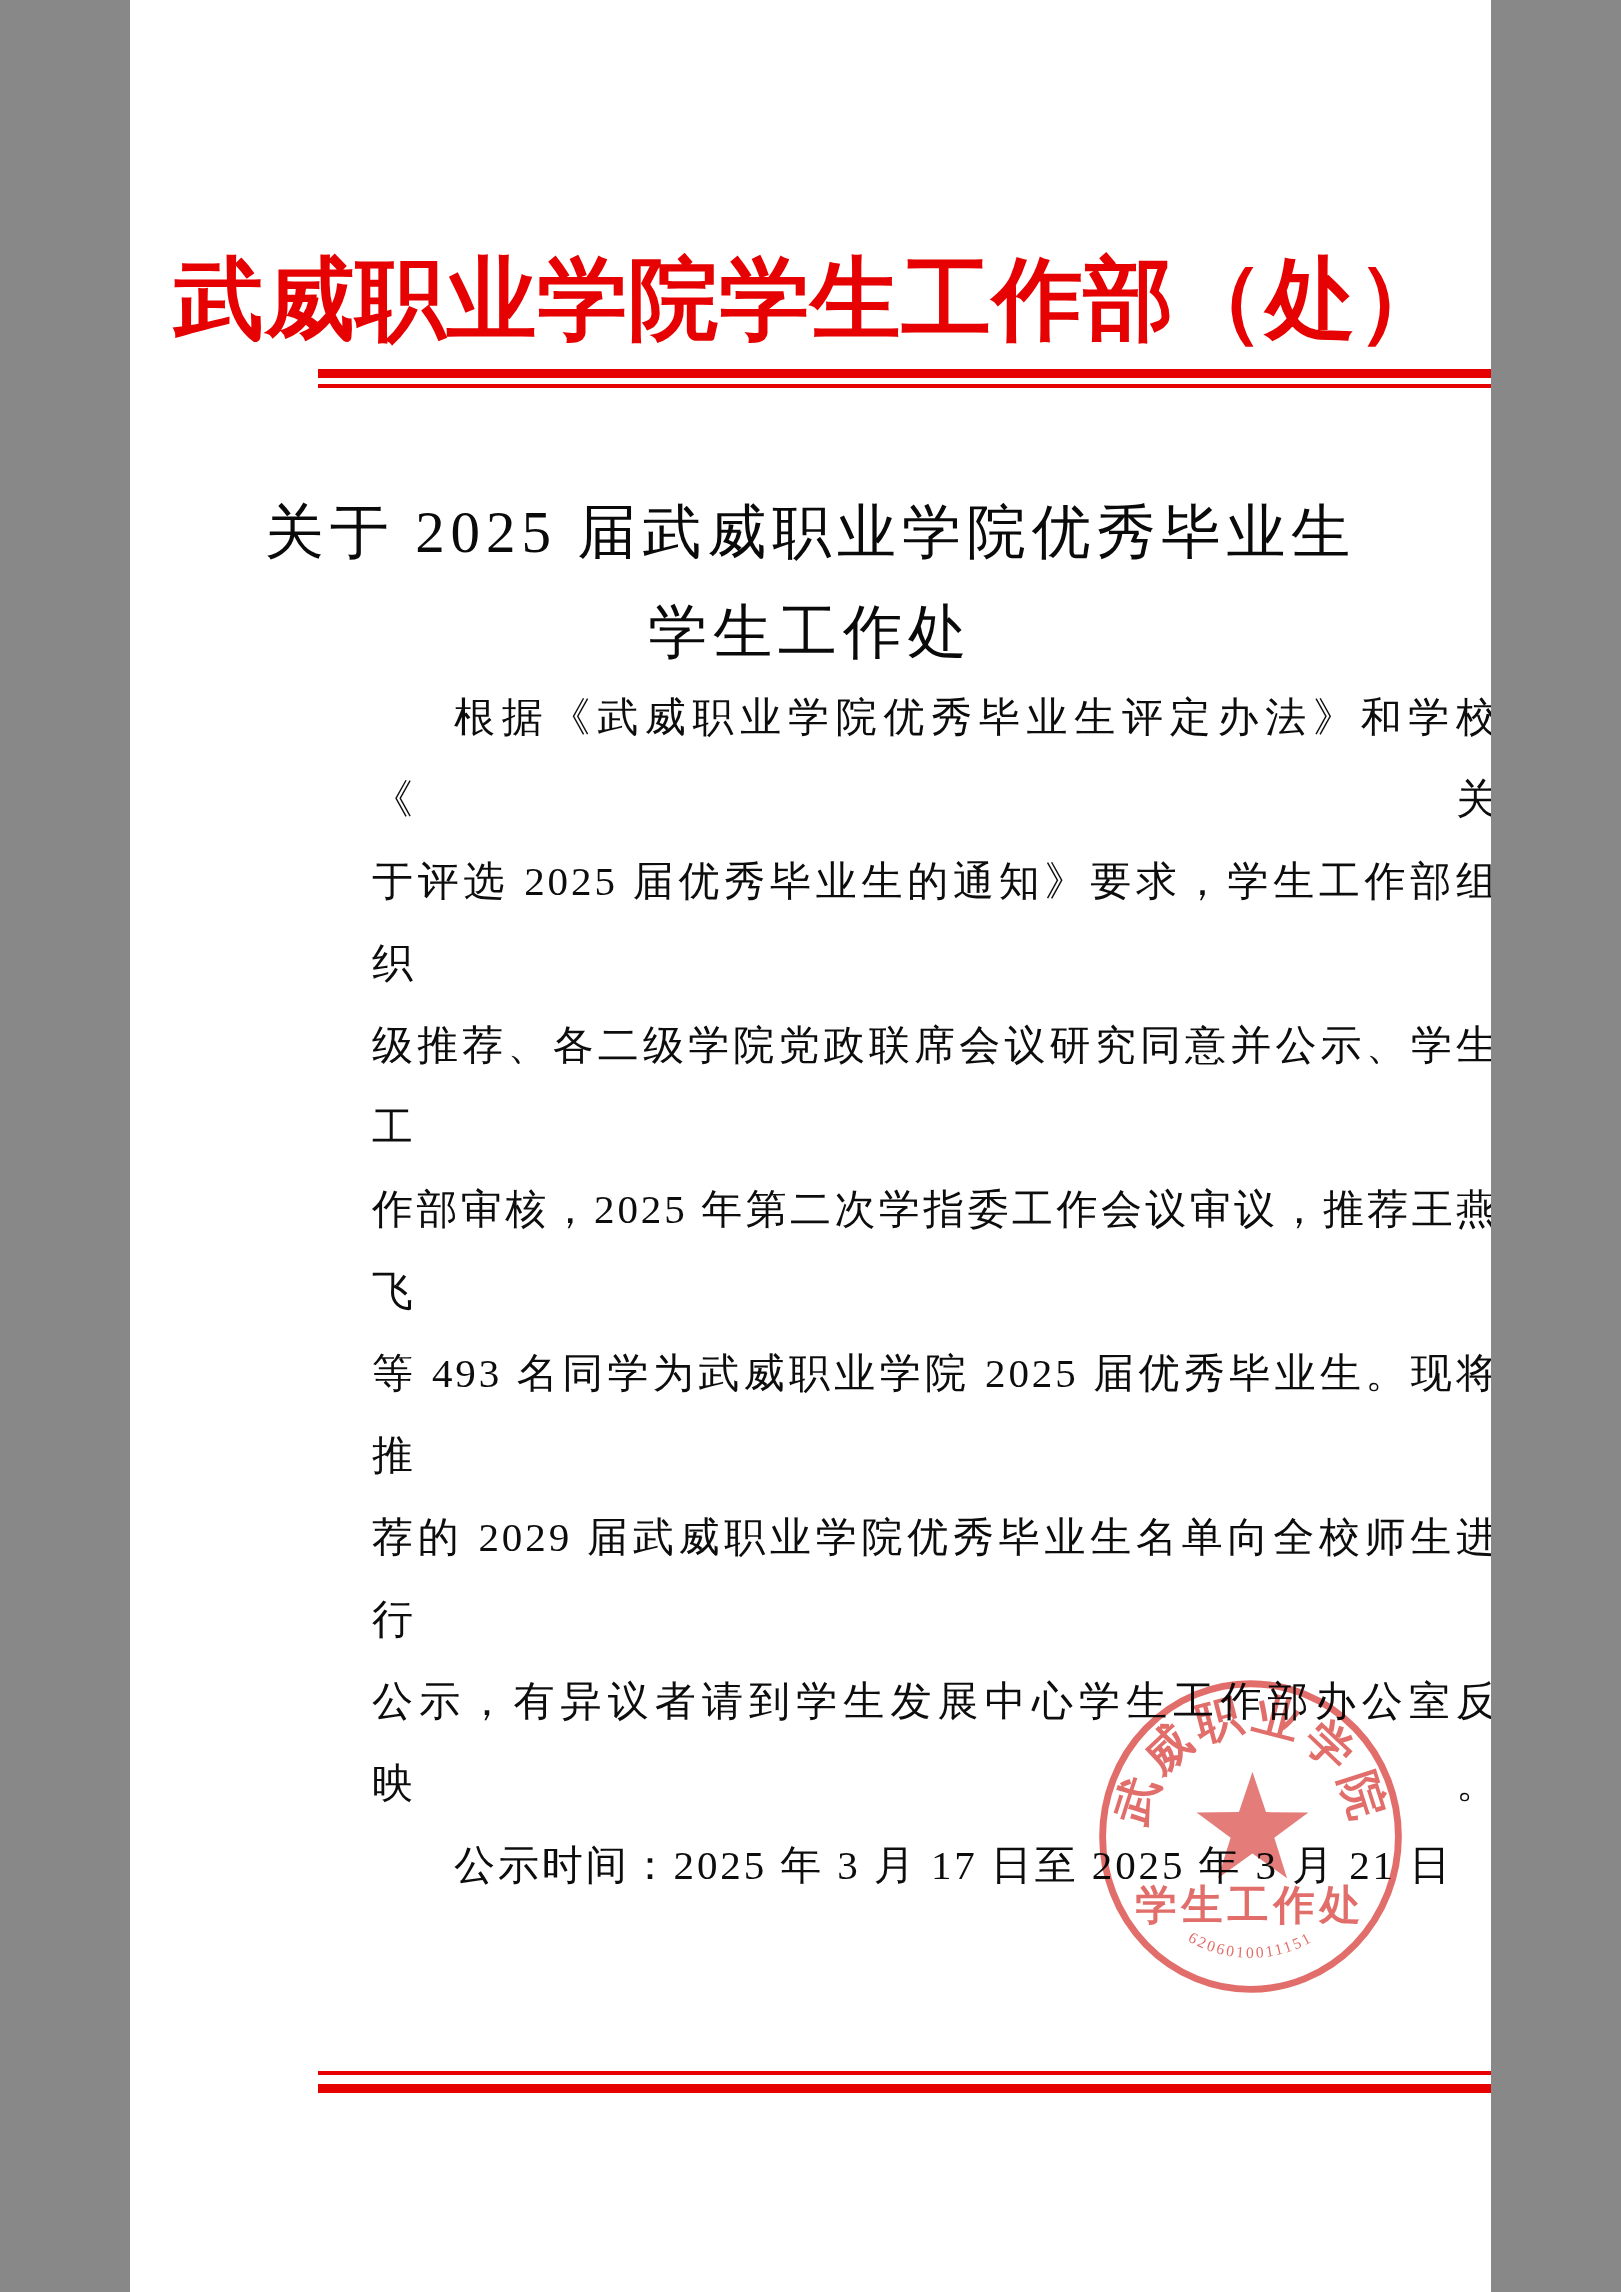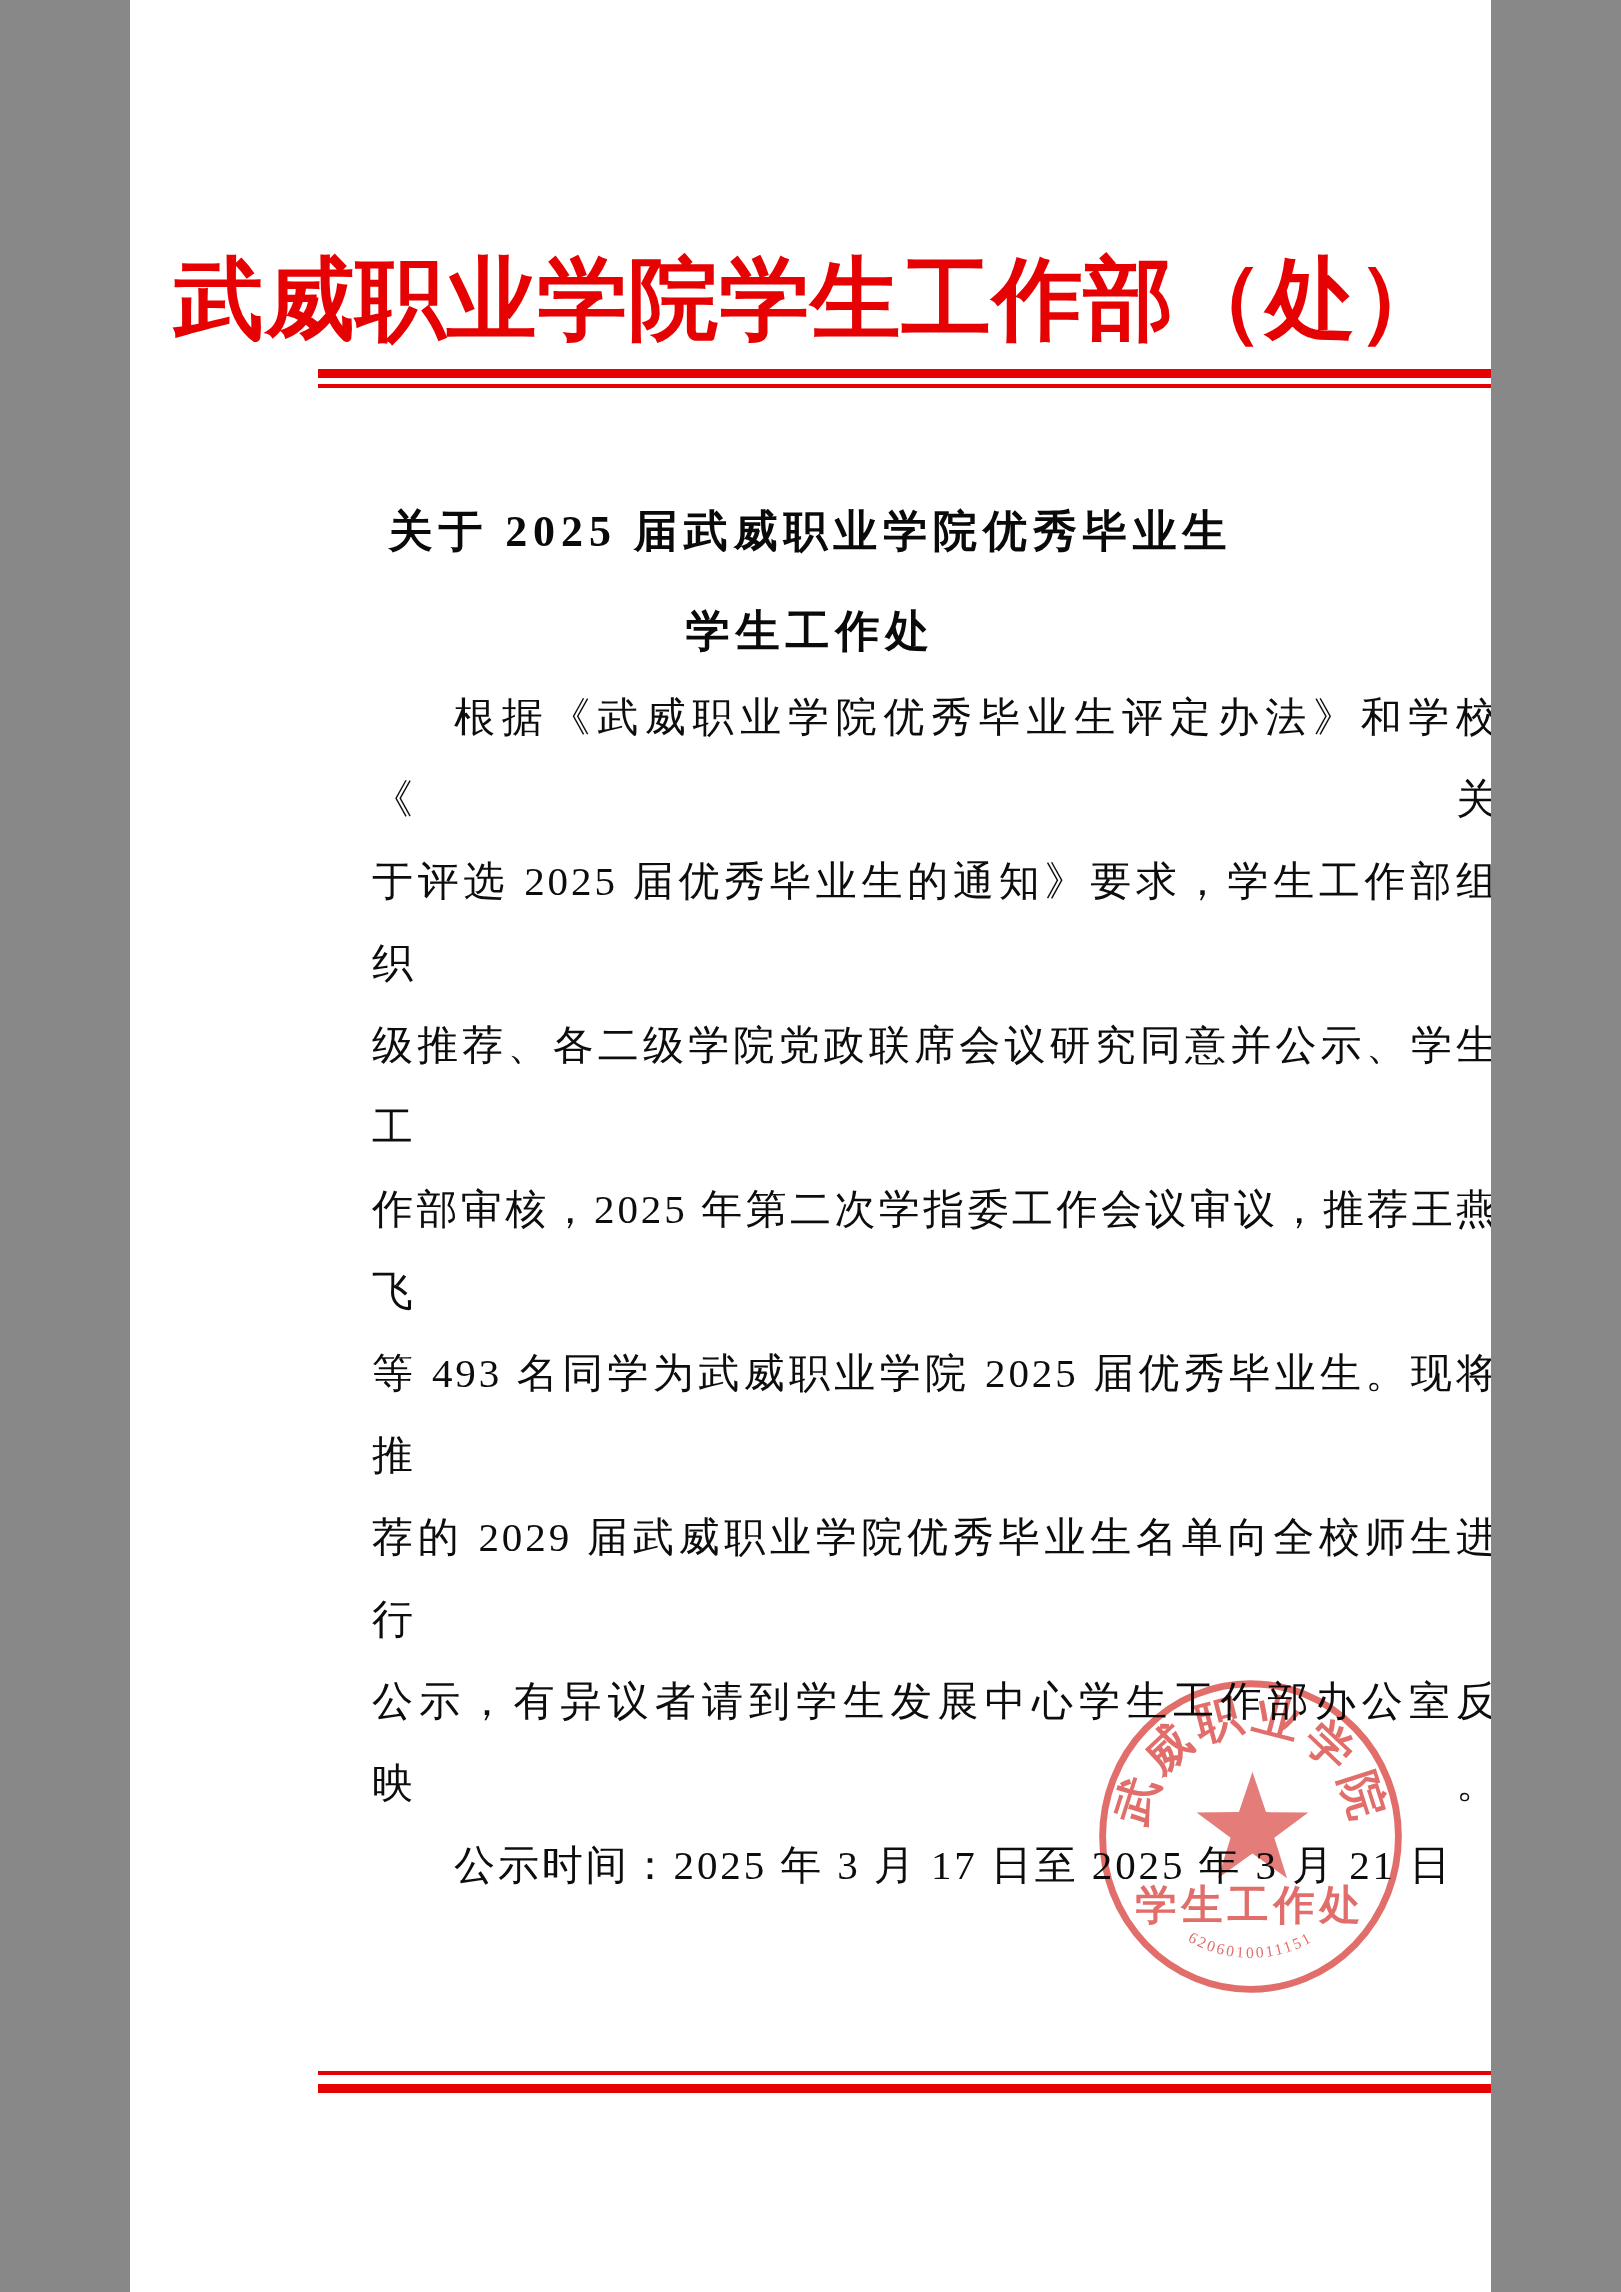--- a/index.html
+++ b/index.html
@@ -22,22 +22,22 @@
     white-space:nowrap;
   }
   .rule{position:absolute;left:188px;width:1245px;background:var(--accent-red);}
   .rule-top-thick{top:369px;height:8.8px;}
   .rule-top-thin {top:384px;height:3.9px;}
   .rule-bottom-thin {top:2071px;height:3.9px;}
   .rule-bottom-thick{top:2084px;height:8.8px;}
   
   .doc-title{
     position:absolute;left:0;top:482px;width:100%;
-    text-align:center;font-weight:bold;
-    font-size:44px;line-height:100px;
+    text-align:center;font-weight:normal;
+    font-size:59px;line-height:100px;
     letter-spacing:5.9px;
     color:#0a0a0a;
   }
   
   .body-block{
     position:absolute;left:242px;top:676px;width:1128px;
     font-size:41px;line-height:82px;
     letter-spacing:2.9px;
     color:#0d0d0d;
   }

